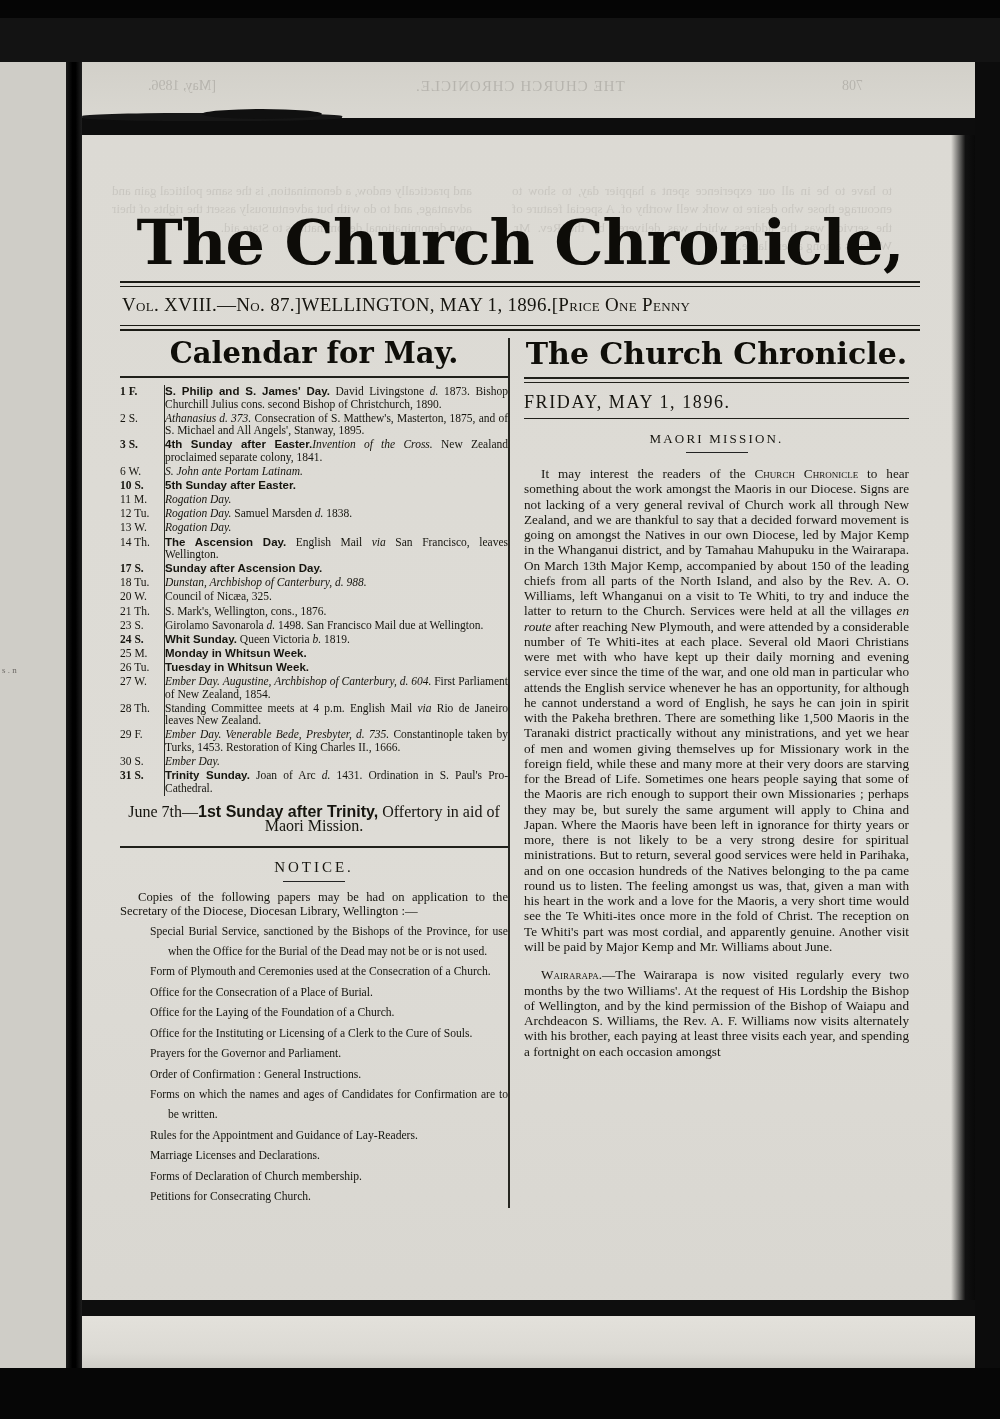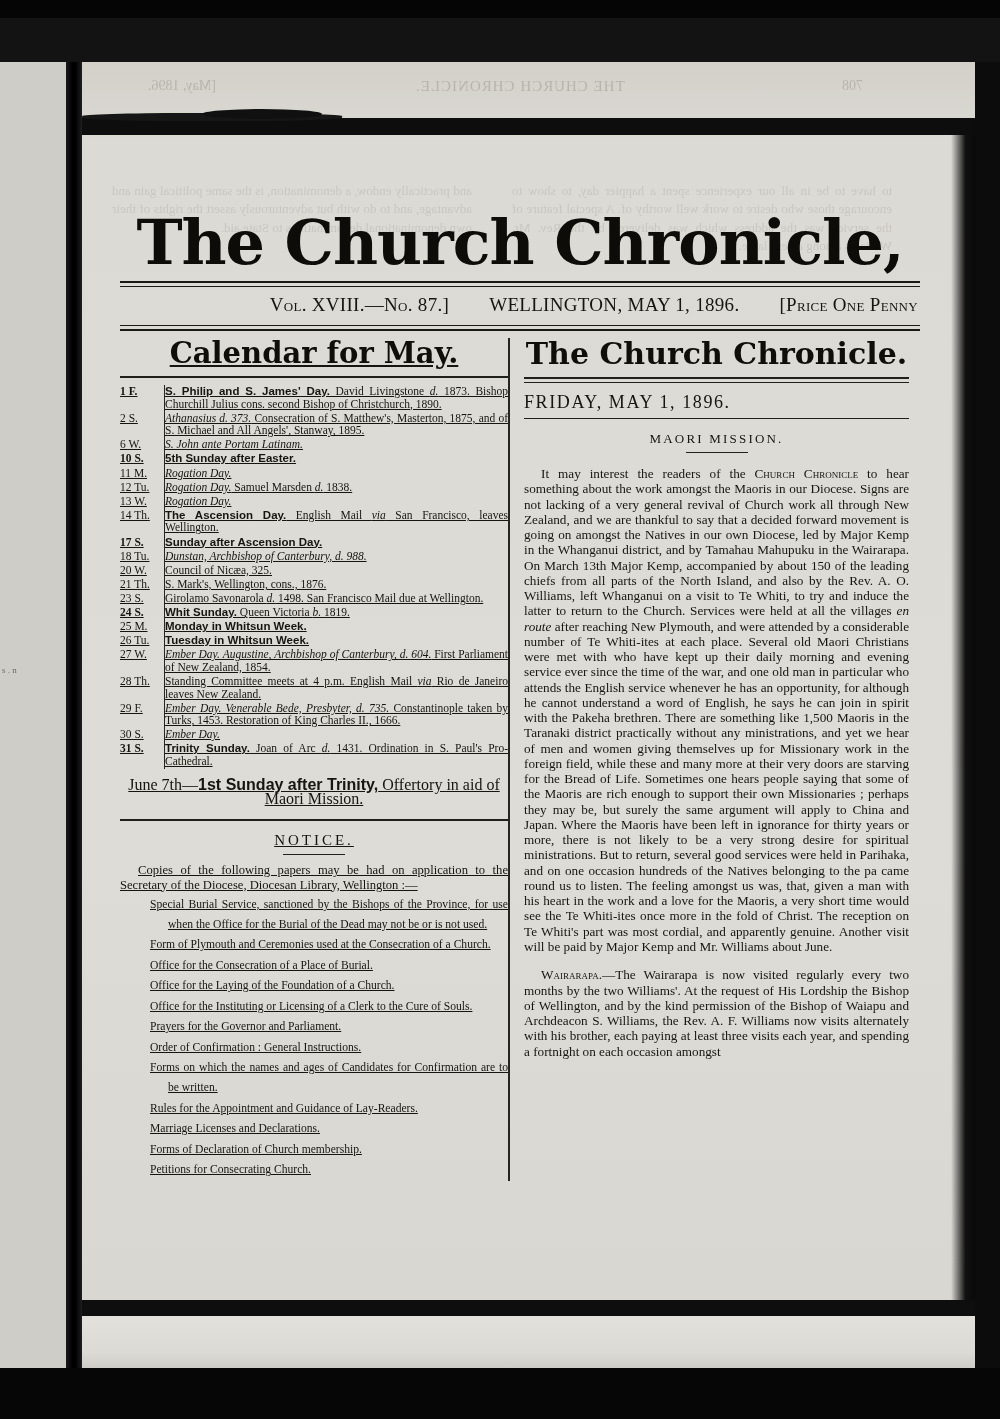--- a/index.html
+++ b/index.html
@@ -60,31 +60,31 @@
   .mast-title{font-family:"DejaVu Serif",serif;font-weight:700;font-size:62px;
         line-height:64px;letter-spacing:-1px;color:#0d0c08;}
   .mast-sub{font-family:"DejaVu Serif",serif;font-weight:700;font-size:25px;
         line-height:32px;color:#12110c;margin-top:2px;}
 
   .rule-dbl{margin-top:6px;border-top:2px solid #1a1a14;border-bottom:1px solid #1a1a14;
         height:3px;}
   .rule-dbl2{margin-top:4px;border-top:1px solid #1a1a14;border-bottom:2px solid #1a1a14;
         height:3px;}
 
-  .volbar{display:flex;align-items:baseline;justify-content:flex-end;
-        padding:7px 2px 5px 2px;gap:40px;}
+  .volbar{display:flex;align-items:baseline;justify-content:flex-start;
+        padding:7px 2px 5px 2px;}
   .volbar span{font-family:"Liberation Serif",serif;font-size:19px;letter-spacing:.3px;}
   .sc{font-variant:small-caps;}
   .vol-left{font-size:19px;}
   .vol-mid{font-size:21px;letter-spacing:.6px;}
   .vol-right{font-size:17px;}
 
   
   .cols{display:flex;margin-top:5px;}
-  .col-l{width:388px;padding-right:0;text-decoration:underline;}
+  .col-l{width:388px;padding-right:0;}
   .col-div{width:2px;background:#262620;margin-top:2px;}
   .col-r{width:385px;padding-left:14px;}
 
   .cal-head{font-family:"DejaVu Serif",serif;font-weight:700;font-size:29px;
         text-align:center;line-height:34px;color:#0f0e09;}
   .cal-rule{margin:6px 0 7px 0;border-top:2px solid #20201a;}
 
   table.cal{border-collapse:collapse;width:100%;}
   table.cal td{vertical-align:top;font-size:11.5px;line-height:12.6px;padding:0 0 1.5px 0;}
   td.d{width:44px;text-align:left;padding-right:6px;white-space:nowrap;
@@ -185,20 +185,24 @@
 
           <table class="cal">
             <tbody id="cal-body">
                 <tr>
                   <td class="d b">1 F.</td>
                   <td class="e"><b class="st">S. Philip and S. James' Day.</b><span> David Livingstone </span><i class="it">d.</i><span> 1873. Bishop Churchill Julius cons. second Bishop of Christchurch, 1890.</span></td>
                 </tr>
                 <tr>
                   <td class="d">2 S.</td>
                   <td class="e"><i class="it">Athanasius d. 373.</i><span> Consecration of S. Matthew's, Masterton, 1875, and of S. Michael and All Angels', Stanway, 1895.</span></td>
+                </tr>
+                <tr>
+                  <td class="d b">3 S.</td>
+                  <td class="e"><b class="st">4th Sunday after Easter.</b><i class="it">Invention of the Cross.</i><span> New Zealand proclaimed separate colony, 1841.</span></td>
                 </tr>
                 <tr>
                   <td class="d">6 W.</td>
                   <td class="e"><i class="it">S. John ante Portam Latinam.</i></td>
                 </tr>
                 <tr>
                   <td class="d b">10 S.</td>
                   <td class="e"><b class="st">5th Sunday after Easter.</b></td>
                 </tr>
                 <tr>

